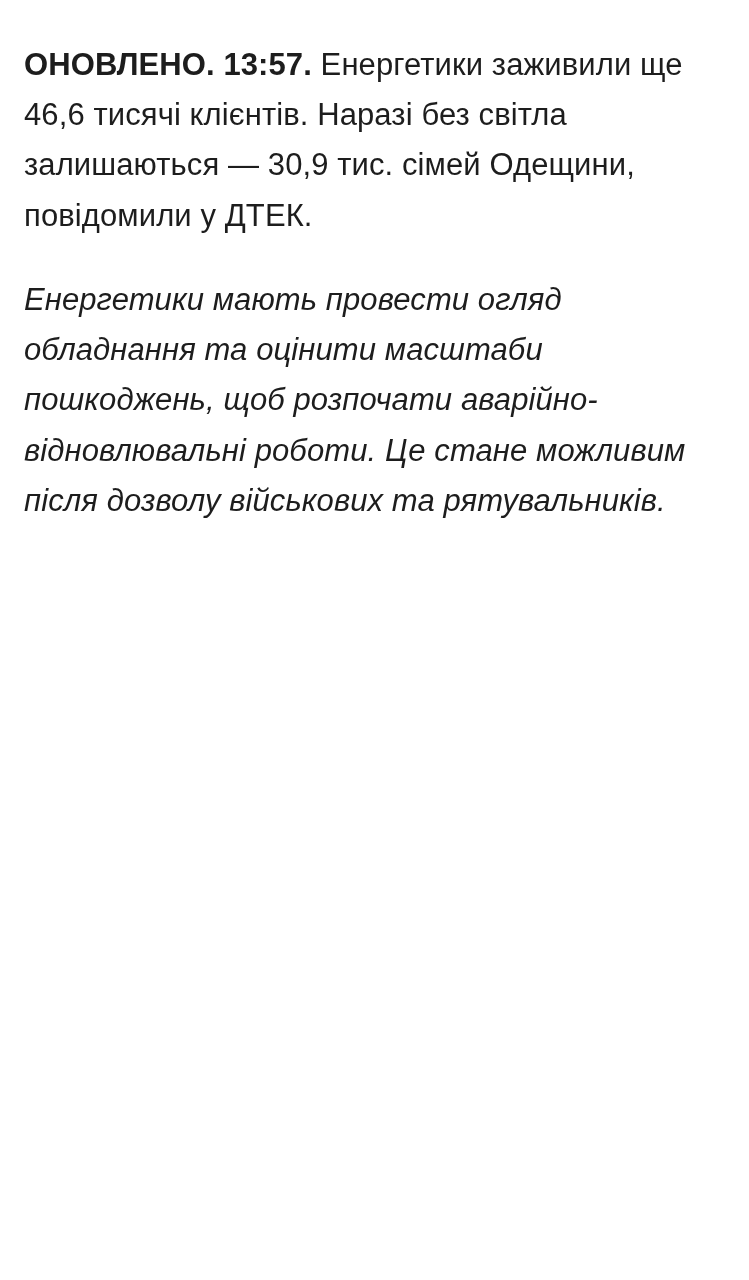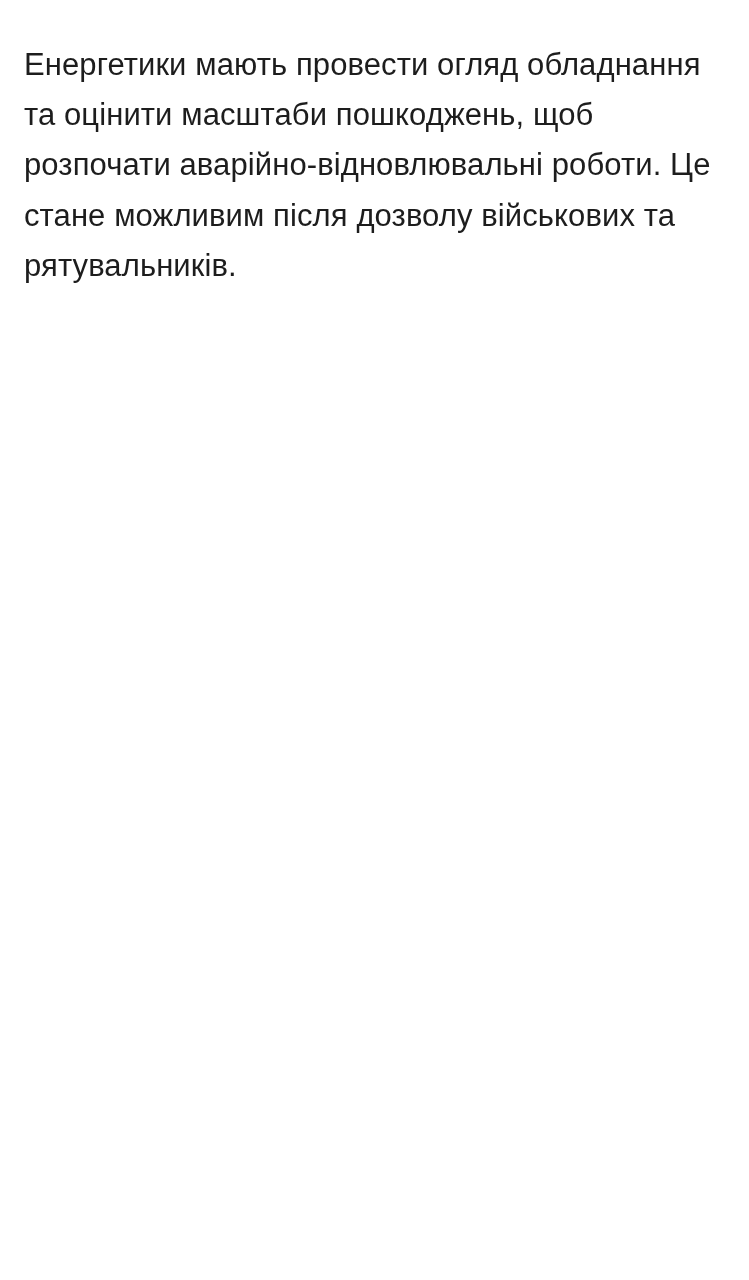--- a/index.html
+++ b/index.html
@@ -22,32 +22,36 @@
   .para {
     font-size: 31px;
     line-height: 1.62;
     letter-spacing: 0.1px;
     color: #1d1d1d;
     margin: 0 0 34px 0;
     word-wrap: break-word;
   }
   .para:last-child {
     margin-bottom: 0;
+    font-style: italic;
   }
   .lead-label {
     font-weight: 700;
   }
   .para .rest {
     font-weight: 400;
   }
 </style>
 </head>
 <body>
 
 <main class="article">
 
+  <p class="para">
+    <span class="lead-label">ОНОВЛЕНО. 13:57.</span><span class="rest"> Енергетики заживили ще 46,6 тисячі клієнтів. Наразі без світла залишаються — 30,9 тис. сімей Одещини, повідомили у ДТЕК.</span>
+  </p>
 
 
   <p class="para">
     <span class="rest">Енергетики мають провести огляд обладнання та оцінити масштаби пошкоджень, щоб розпочати аварійно-відновлювальні роботи. Це стане можливим після дозволу військових та рятувальників.</span>
   </p>
 
 </main>
 
 </body></html>

